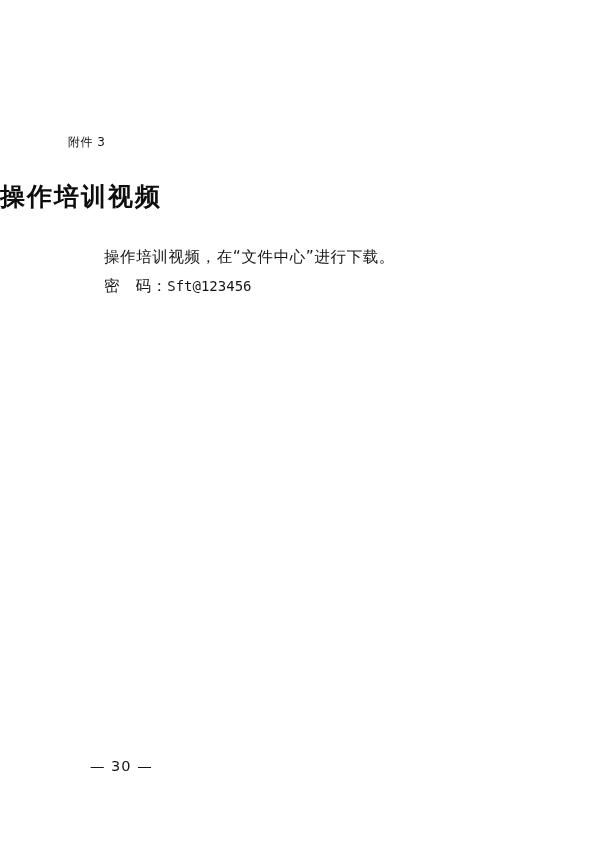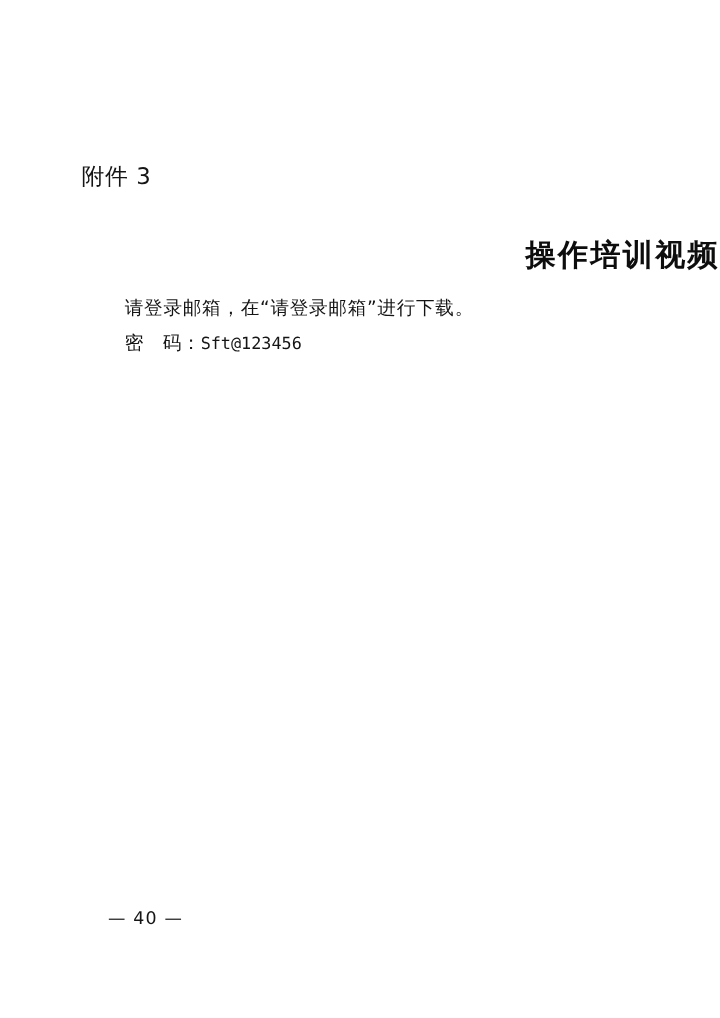--- a/index.html
+++ b/index.html
@@ -19,36 +19,35 @@
     position: relative;
     width: 600px;
     height: 848px;
     box-sizing: border-box;
   }
   .attachment-label {
     position: absolute;
     left: 68px;
     top: 134px;
     font-family: "DejaVu Sans", sans-serif;
-    font-size: 19px;
+    font-size: 12px;
     letter-spacing: 0.5px;
     color: #151515;
   }
   .doc-title {
     position: absolute;
     left: 0;
     right: 0;
     top: 180px;
-    text-align: right;
+    text-align: left;
     font-family: "DejaVu Serif", serif;
     font-weight: bold;
     font-size: 25px;
     letter-spacing: 2px;
     color: #0d0d0d;
-    margin-top: 16px;
   }
   .body-block {
     position: absolute;
     left: 104px;
     top: 243px;
     width: 420px;
   }
   .body-line {
     font-family: "DejaVu Sans", sans-serif;
     font-size: 15.5px;
@@ -89,24 +88,24 @@
 <body>
 
 <div class="page">
 
   <div class="attachment-label">附件 3</div>
 
   <div class="doc-title">操作培训视频</div>
 
   <div class="body-block">
 
-    <div class="body-line">请登录邮箱，在“请登录邮箱”进行下载。</div>
+    <div class="body-line">操作培训视频，在“文件中心”进行下载。</div>
 
 
     <div class="body-line mono-tail">
       <span class="label-cjk">密　码：</span><span class="mono-val">Sft@123456</span>
     </div>
 
   </div>
 
-  <div class="page-number">— 40 —</div>
+  <div class="page-number">— 30 —</div>
 
 </div>
 
 </body></html>

